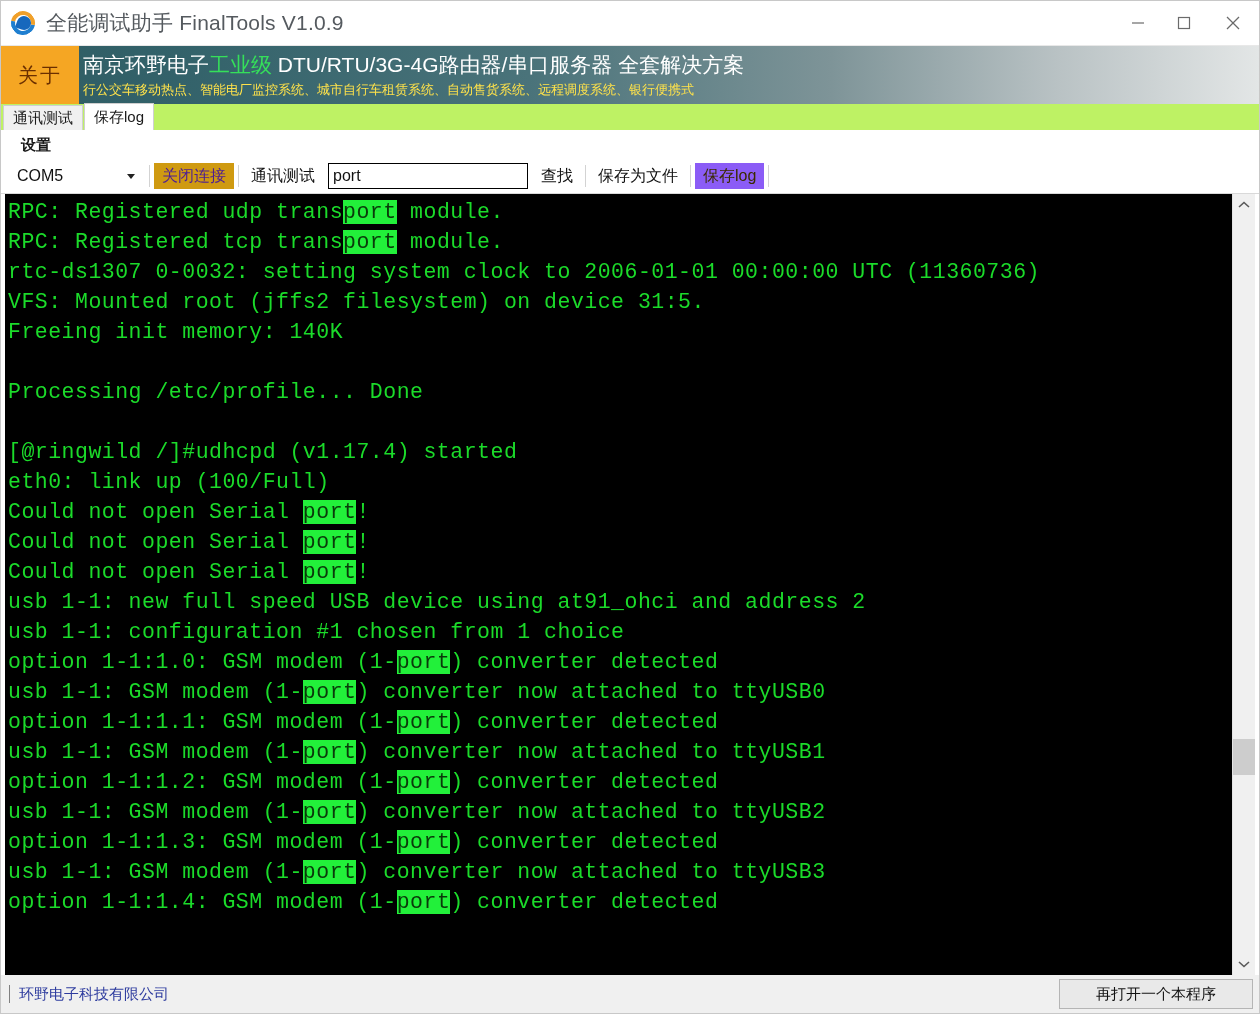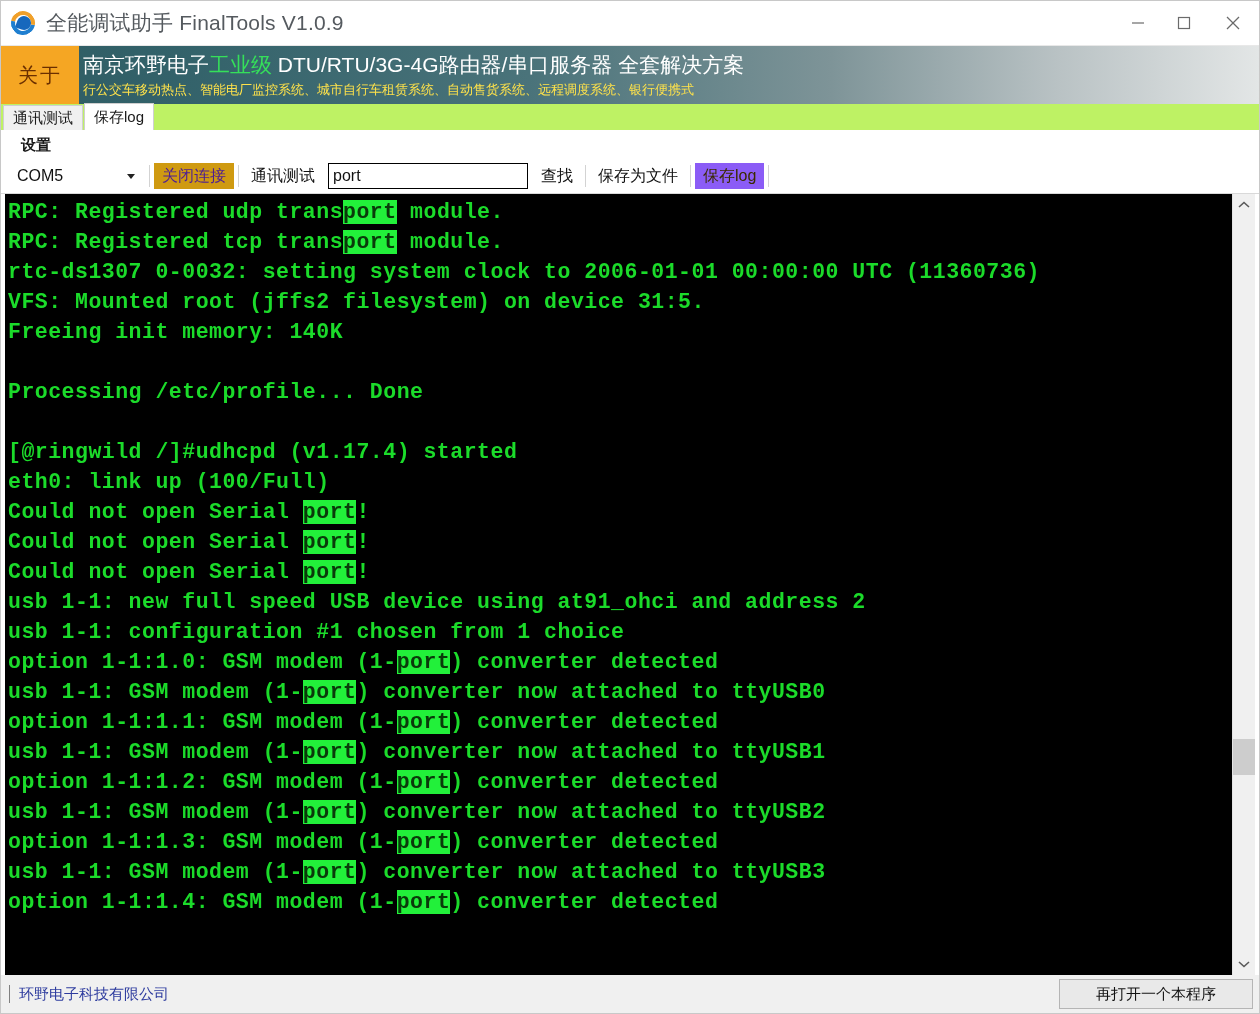--- a/index.html
+++ b/index.html
@@ -226,21 +226,21 @@
     position: relative;
     font-family: "Liberation Mono", "DejaVu Sans Mono", monospace;
     font-size: 21.5px;
     line-height: 30px;
     color: #1bdb2a;
     padding: 3px 0 0 3px;
     box-sizing: border-box;
     letter-spacing: 0.5px;
     white-space: pre;
   }
-  .terminal .line { height: 30px; font-weight: bold; }
+  .terminal .line { height: 30px; }
   .terminal .hit {
     background: #22f03a;
     color: #0a3a0a;
   }
 
   
   .sbar {
     width: 22px;
     flex: 0 0 auto;
     background: #f0f0f0;

